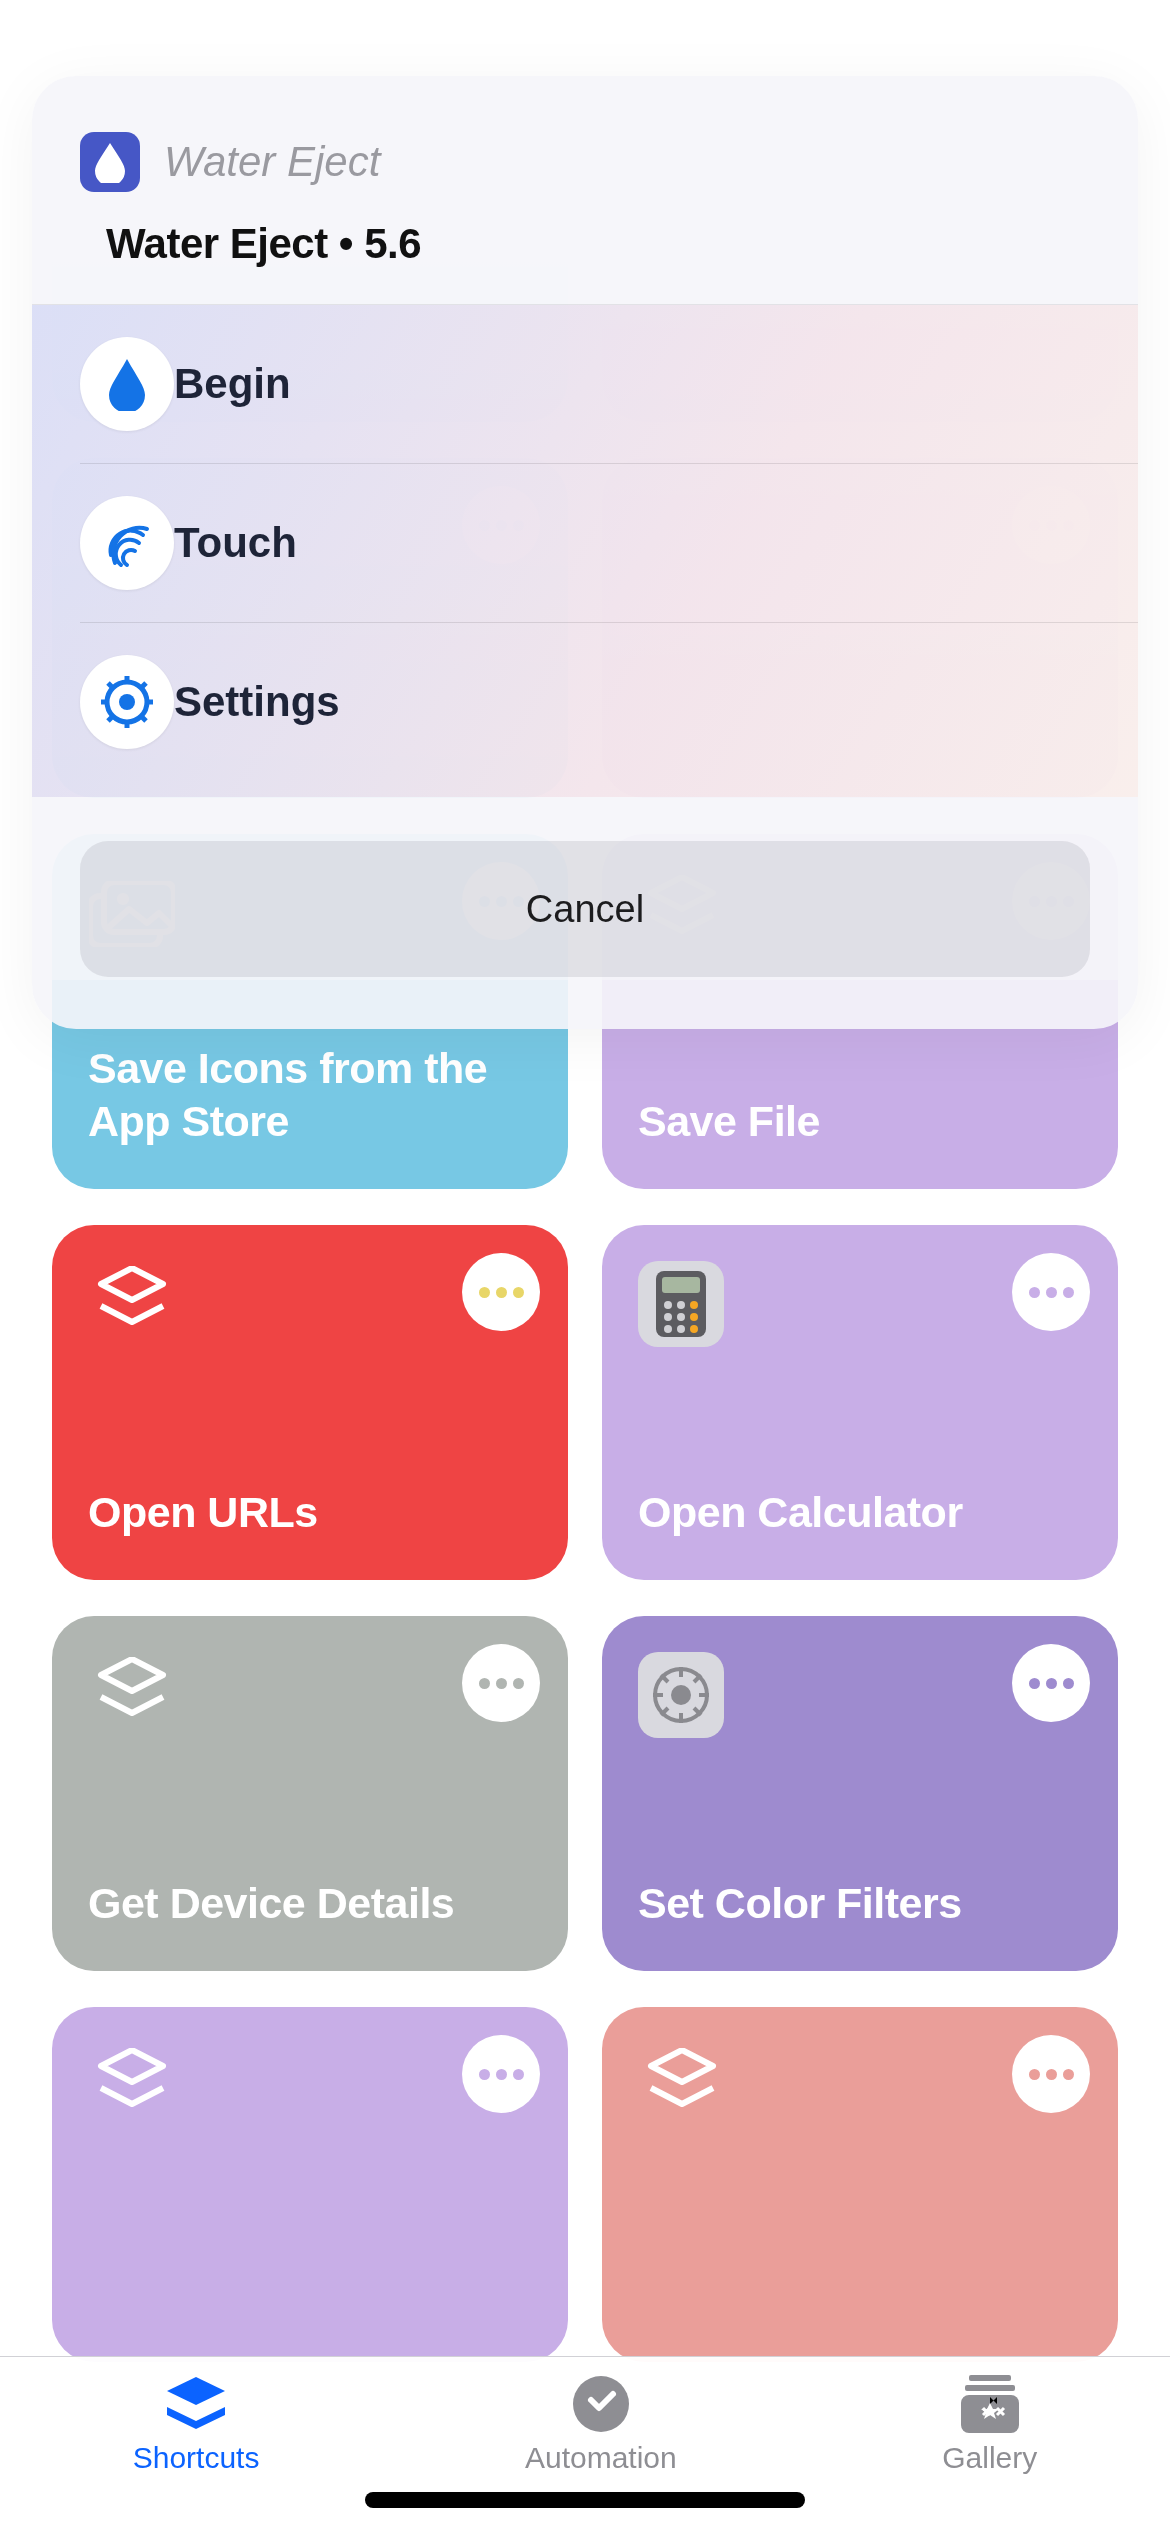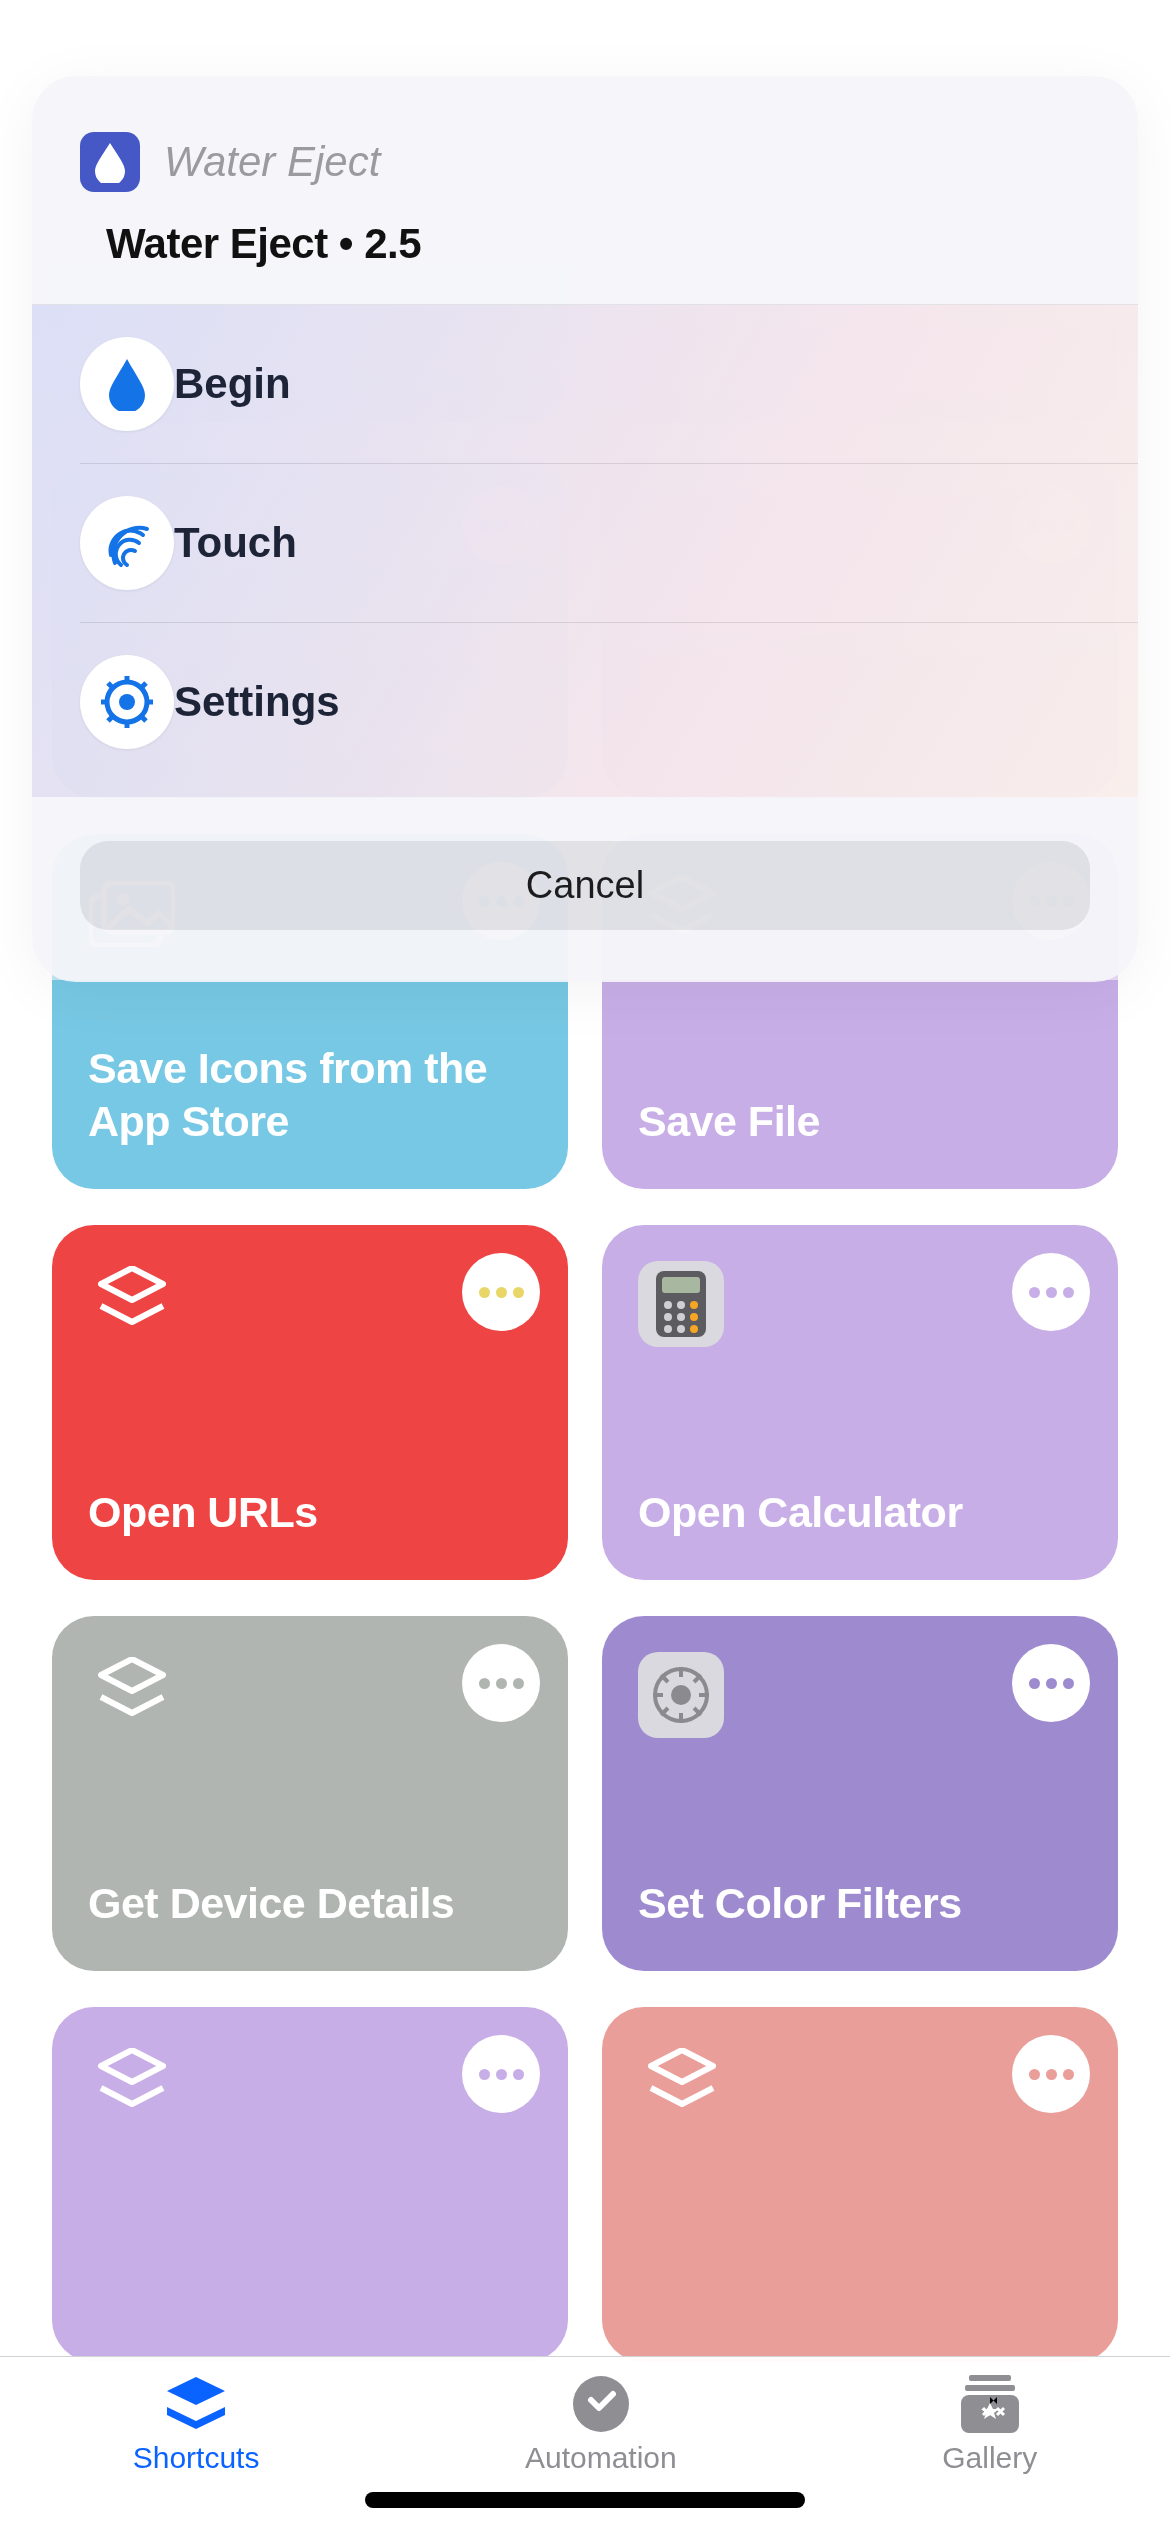--- a/index.html
+++ b/index.html
@@ -40,21 +40,21 @@
   .app-name { font-size:42px; font-weight:500; color:#9a9aa0; }
   .sheet-title { margin-top:28px; font-size:42px; font-weight:700; color:#111; letter-spacing:-0.5px; padding-left:26px;}
   .sheet-list { padding:0 0 0 0; position:relative; }
   .sheet-list::before { content:""; position:absolute; inset:0; background:linear-gradient(120deg,rgba(170,180,240,0.35) 0%,rgba(240,200,210,0.35) 60%,rgba(255,225,210,0.35) 100%); pointer-events:none; }
   .opt { display:flex; align-items:center; padding:32px 48px 32px 48px; position:relative; }
   .opt + .opt { border-top:1px solid rgba(0,0,0,0.1); margin-left:48px; padding-left:0;}
   .opt + .opt .opt-icon { margin-left:0;}
   .opt-icon { width:94px; height:94px; border-radius:47px; background:#fff; display:flex; align-items:center; justify-content:center; box-shadow:0 1px 3px rgba(0,0,0,0.07);}
   .opt-label { font-size:42px; font-weight:600; color:#1e2438; }
   .sheet-cancel-wrap { padding:44px 48px 52px 48px; position:relative; }
-  .sheet-cancel { width:100%; height:89px; border:none; border-radius:28px; background:rgba(120,120,128,0.16); font-size:38px; font-weight:500; color:#1c1c1e; }
+  .sheet-cancel { width:100%; height:136px; border:none; border-radius:28px; background:rgba(120,120,128,0.16); font-size:38px; font-weight:500; color:#1c1c1e; }
 
   svg{display:block;}
 </style>
 </head>
 <body>
 
 <div class="bg">
   <div class="grid">
 
     <div class="card c-teal" style="height:340px;">
@@ -273,21 +273,21 @@
 <div class="sheet">
   <div class="sheet-hdr">
     <div class="sheet-hdr-row">
       <div class="app-badge">
         <svg width="34" height="42" viewBox="0 0 34 42">
             <path d="M17 2 C26 16 32 24 32 30 A15 15 0 0 1 2 30 C2 24 8 16 17 2 Z" fill="#fff"></path>
           </svg>
       </div>
       <div class="app-name">Water Eject</div>
     </div>
-    <div class="sheet-title">Water Eject  •  2.5</div>
+    <div class="sheet-title">Water Eject  •  5.6</div>
   </div>
 
   <div class="sheet-list">
     <div class="opt">
       <div class="opt-icon">
         <svg width="44" height="54" viewBox="0 0 44 54">
             <path d="M22 2 C32 20 40 30 40 38 A18 18 0 0 1 4 38 C4 30 12 20 22 2 Z" fill="#1473e6"></path>
           </svg>
       </div>
       <div class="opt-label">Begin</div>

